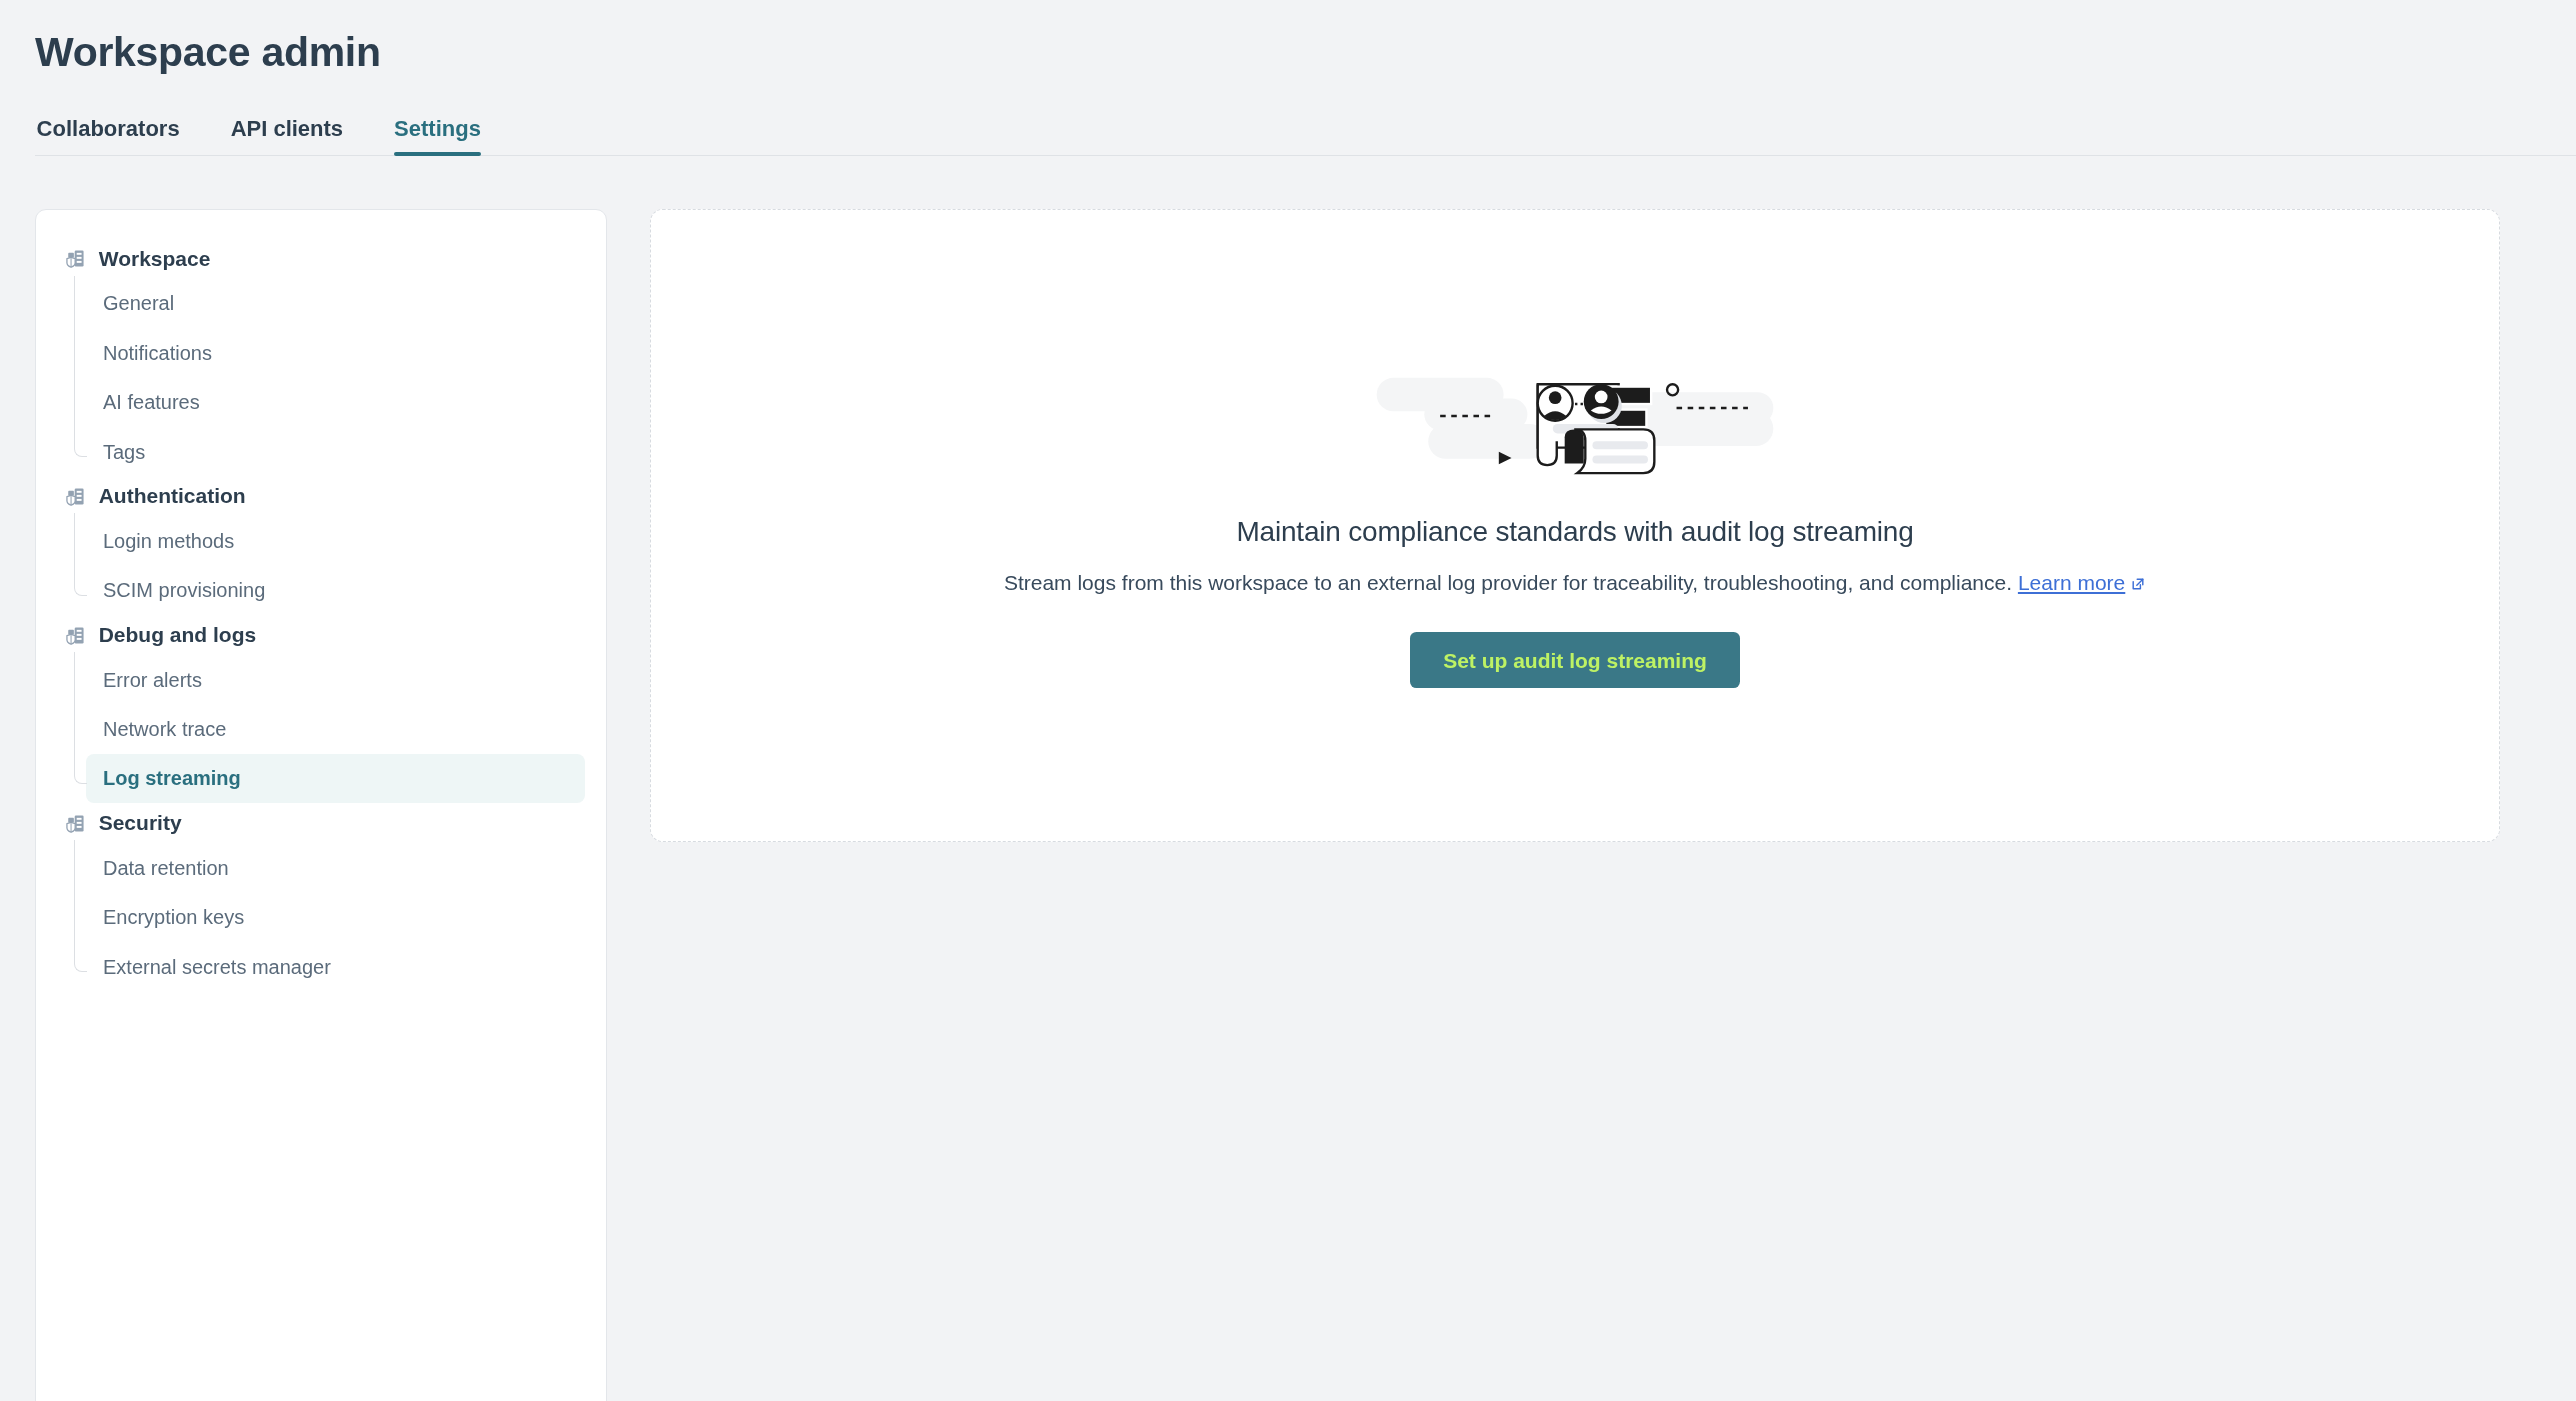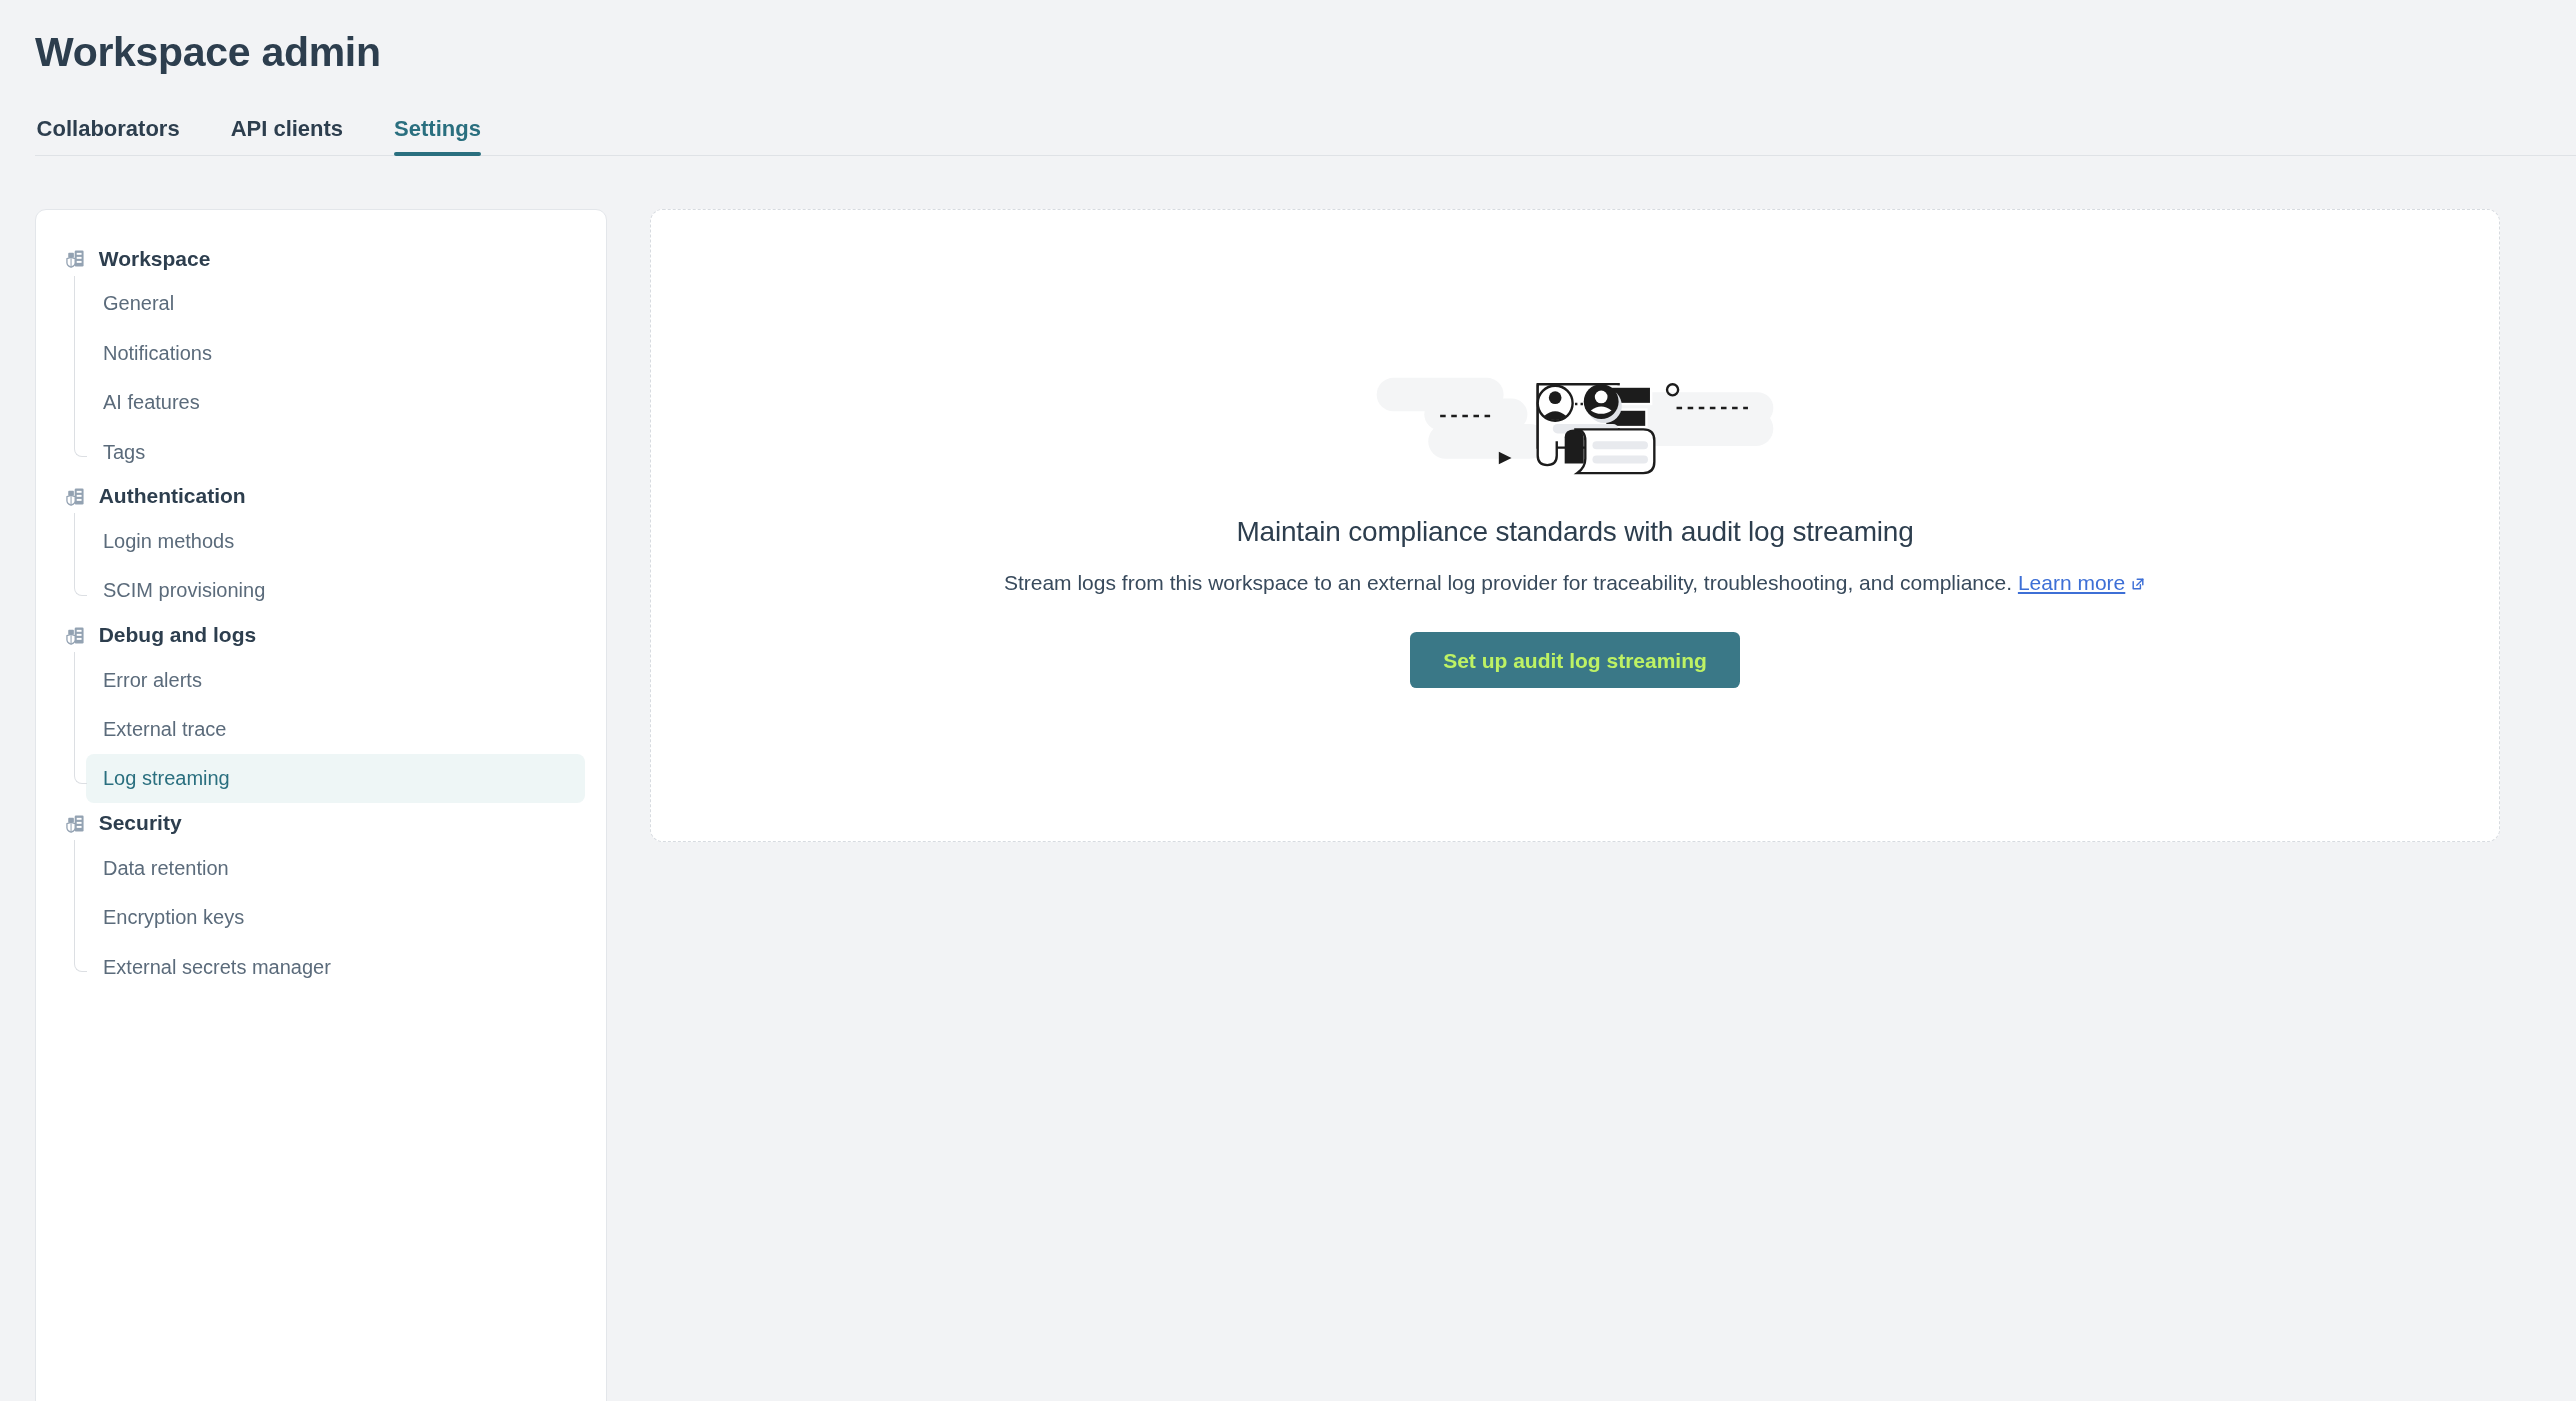--- a/index.html
+++ b/index.html
@@ -138,21 +138,21 @@
     font-size: 20px;
     color: #5b6b7b;
     border-radius: 8px;
     cursor: pointer;
     line-height: 1.2;
   }
 
   .nav-item.active {
     background: #eef6f6;
     color: #2a6f7f;
-    font-weight: normal;
+    font-weight: bold;
   }
 
   
   .main-card {
     flex: 1 1 auto;
     margin-right: 76px;
     background: #ffffff;
     border: 1.6px dashed #d7dbe0;
     border-radius: 12.7px;
     height: 633px;
@@ -281,21 +281,21 @@
             <rect x="14.5" y="16" width="6" height="2.4" fill="#ffffff"></rect>
             <rect x="4" y="6" width="7" height="6" rx="1" fill="#93a2b2"></rect>
             <path d="M7.5 11.5 L12.6 13.3 L12.6 18.3 Q12.6 22 7.5 23.8 Q2.4 22 2.4 18.3 L2.4 13.3 Z" fill="#ffffff" stroke="#93a2b2" stroke-width="1.6"></path>
             <line x1="7.5" y1="12.6" x2="7.5" y2="22.8" stroke="#93a2b2" stroke-width="1.3"></line>
           </svg>
         </span>
         <span class="group-title">Debug and logs</span>
       </div>
       <div class="group-children">
         <div class="nav-item">Error alerts</div>
-        <div class="nav-item">External trace</div>
+        <div class="nav-item">Network trace</div>
         <div class="nav-item active">Log streaming</div>
       </div>
     </div>
 
     <div class="nav-group">
       <div class="group-head">
         <span class="group-icon">
           <svg viewBox="0 0 26 26" width="21" height="21" xmlns="http://www.w3.org/2000/svg">
             <rect x="12" y="3" width="11" height="20" rx="1.5" fill="#93a2b2"></rect>
             <rect x="14.5" y="6" width="6" height="2.4" fill="#ffffff"></rect>

